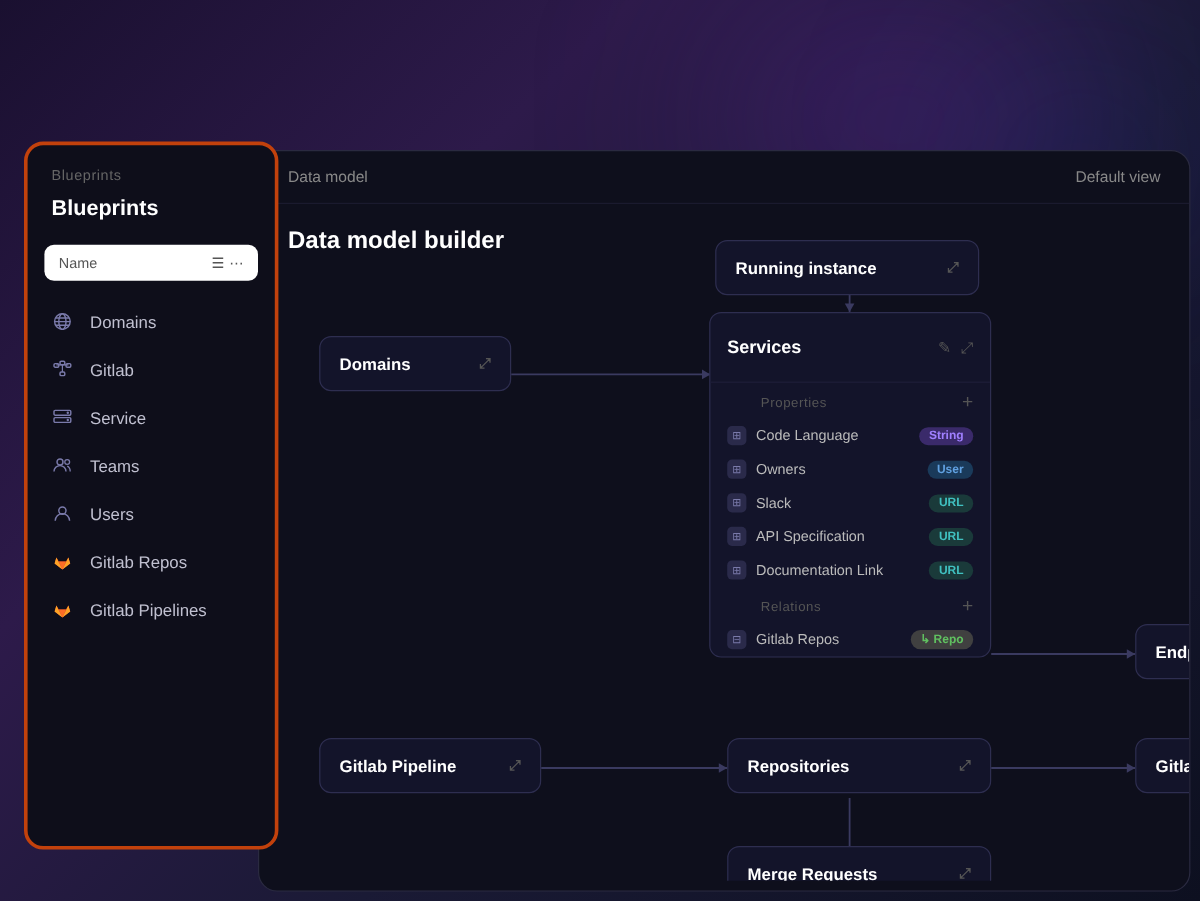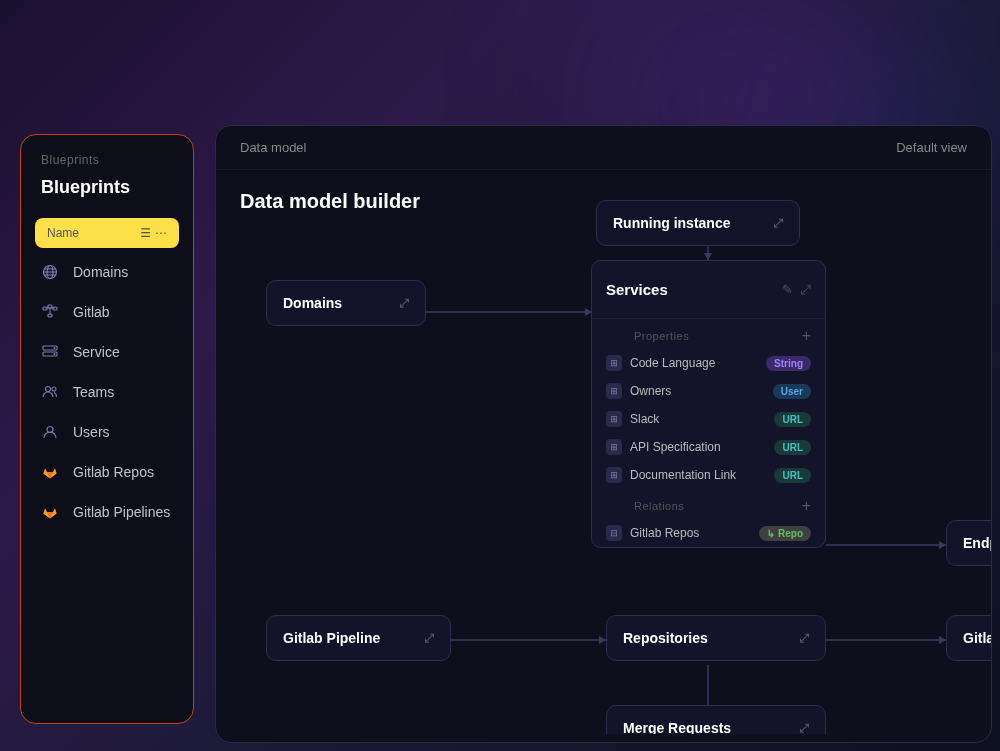--- a/index.html
+++ b/index.html
@@ -9,44 +9,44 @@
       overflow: hidden;
       font-family: -apple-system, BlinkMacSystemFont, 'Segoe UI', sans-serif;
       background: linear-gradient(135deg, #1a1030 0%, #2d1a4a 30%, #1a1a35 60%, #0d1020 100%);
       position: relative;
     }
 
     
     .sidebar {
       position: absolute;
       left: 20px;
-      top: 134px;
-      width: 174px;
+      top: 118px;
+      width: 212px;
       height: 590px;
       background: #0e0e1a;
       border-radius: 16px;
-      border: 1px solid #c2410c;
+      border: 3px solid #c2410c;
       z-index: 10;
       overflow: hidden;
     }
     .sidebar-header {
       padding: 18px 20px 10px;
       font-size: 12px;
       color: #666;
       letter-spacing: 0.5px;
     }
     .sidebar-title {
       padding: 0 20px 20px;
       font-size: 18px;
       font-weight: 700;
       color: #fff;
     }
     .sidebar-search {
-      margin: 0 14px 4px;
-      background: #fde047;
+      margin: 0 14px 14px;
+      background: #ffffff;
       border-radius: 8px;
       padding: 8px 12px;
       display: flex;
       align-items: center;
       gap: 8px;
     }
     .sidebar-search-text {
       font-size: 12px;
       color: #555;
       flex: 1;
@@ -135,21 +135,21 @@
     }
     .node-expand {
       color: #555;
       font-size: 12px;
       cursor: pointer;
     }
 
     .node-running {
       left: 380px;
       top: 30px;
-      width: 204px;
+      width: 220px;
     }
     .node-domains {
       left: 50px;
       top: 110px;
       width: 160px;
     }
     .node-endpoint {
       left: 730px;
       top: 350px;
       width: 200px;

